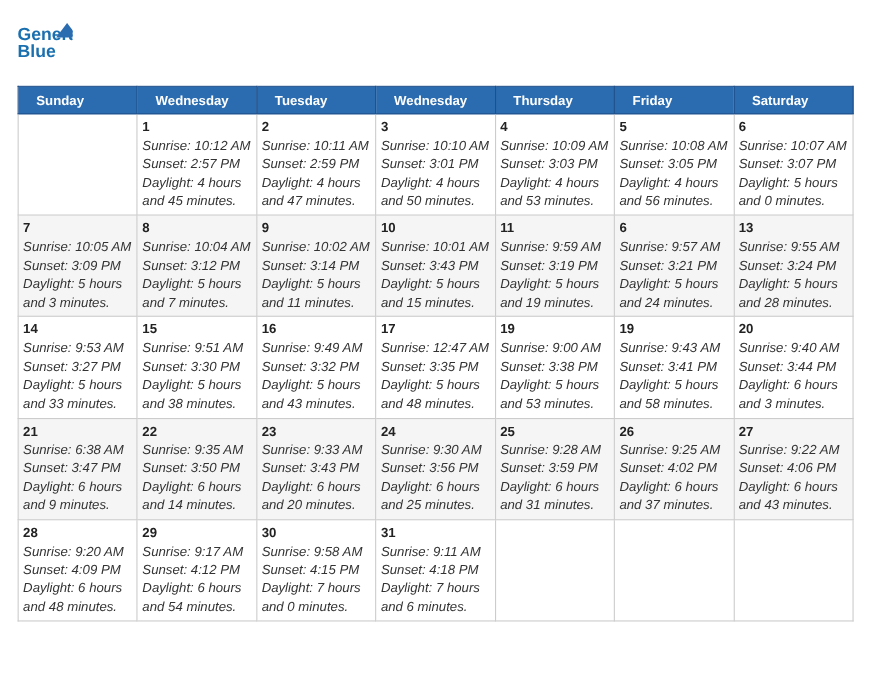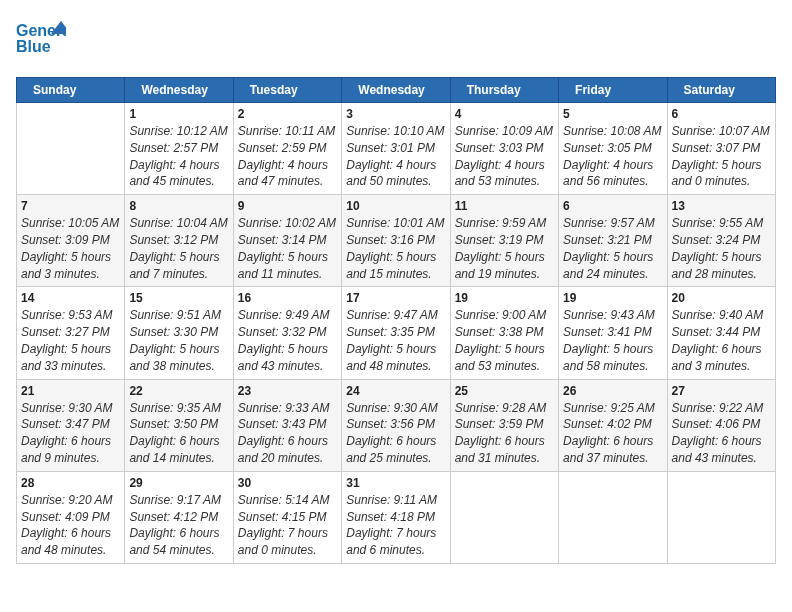--- a/index.html
+++ b/index.html
@@ -173,21 +173,21 @@
           <td>
             <span class="day-num">9</span>
             <div class="cell-info">Sunrise: 10:02 AM
 Sunset: 3:14 PM
 Daylight: 5 hours
 and 11 minutes.</div>
           </td>
           <td>
             <span class="day-num">10</span>
             <div class="cell-info">Sunrise: 10:01 AM
-Sunset: 3:16 PM
+Sunset: 3:43 PM
 Daylight: 5 hours
 and 15 minutes.</div>
           </td>
           <td>
             <span class="day-num">11</span>
             <div class="cell-info">Sunrise: 9:59 AM
 Sunset: 3:19 PM
 Daylight: 5 hours
 and 19 minutes.</div>
           </td>
@@ -223,21 +223,21 @@
           </td>
           <td>
             <span class="day-num">16</span>
             <div class="cell-info">Sunrise: 9:49 AM
 Sunset: 3:32 PM
 Daylight: 5 hours
 and 43 minutes.</div>
           </td>
           <td>
             <span class="day-num">17</span>
-            <div class="cell-info">Sunrise: 9:47 AM
+            <div class="cell-info">Sunrise: 12:47 AM
 Sunset: 3:35 PM
 Daylight: 5 hours
 and 48 minutes.</div>
           </td>
           <td>
             <span class="day-num">19</span>
             <div class="cell-info">Sunrise: 9:00 AM
 Sunset: 3:38 PM
 Daylight: 5 hours
 and 53 minutes.</div>
@@ -253,21 +253,21 @@
             <span class="day-num">20</span>
             <div class="cell-info">Sunrise: 9:40 AM
 Sunset: 3:44 PM
 Daylight: 6 hours
 and 3 minutes.</div>
           </td>
         </tr>
         <tr>
           <td>
             <span class="day-num">21</span>
-            <div class="cell-info">Sunrise: 9:30 AM
+            <div class="cell-info">Sunrise: 6:38 AM
 Sunset: 3:47 PM
 Daylight: 6 hours
 and 9 minutes.</div>
           </td>
           <td>
             <span class="day-num">22</span>
             <div class="cell-info">Sunrise: 9:35 AM
 Sunset: 3:50 PM
 Daylight: 6 hours
 and 14 minutes.</div>
@@ -318,21 +318,21 @@
           </td>
           <td>
             <span class="day-num">29</span>
             <div class="cell-info">Sunrise: 9:17 AM
 Sunset: 4:12 PM
 Daylight: 6 hours
 and 54 minutes.</div>
           </td>
           <td>
             <span class="day-num">30</span>
-            <div class="cell-info">Sunrise: 5:14 AM
+            <div class="cell-info">Sunrise: 9:58 AM
 Sunset: 4:15 PM
 Daylight: 7 hours
 and 0 minutes.</div>
           </td>
           <td>
             <span class="day-num">31</span>
             <div class="cell-info">Sunrise: 9:11 AM
 Sunset: 4:18 PM
 Daylight: 7 hours
 and 6 minutes.</div>

